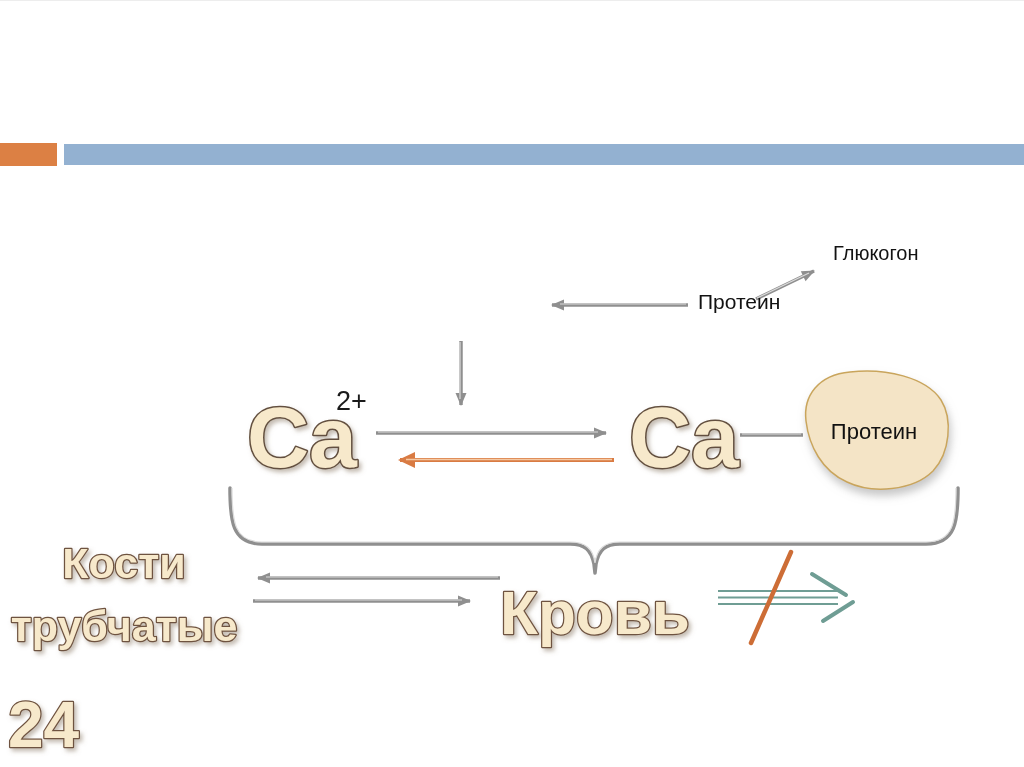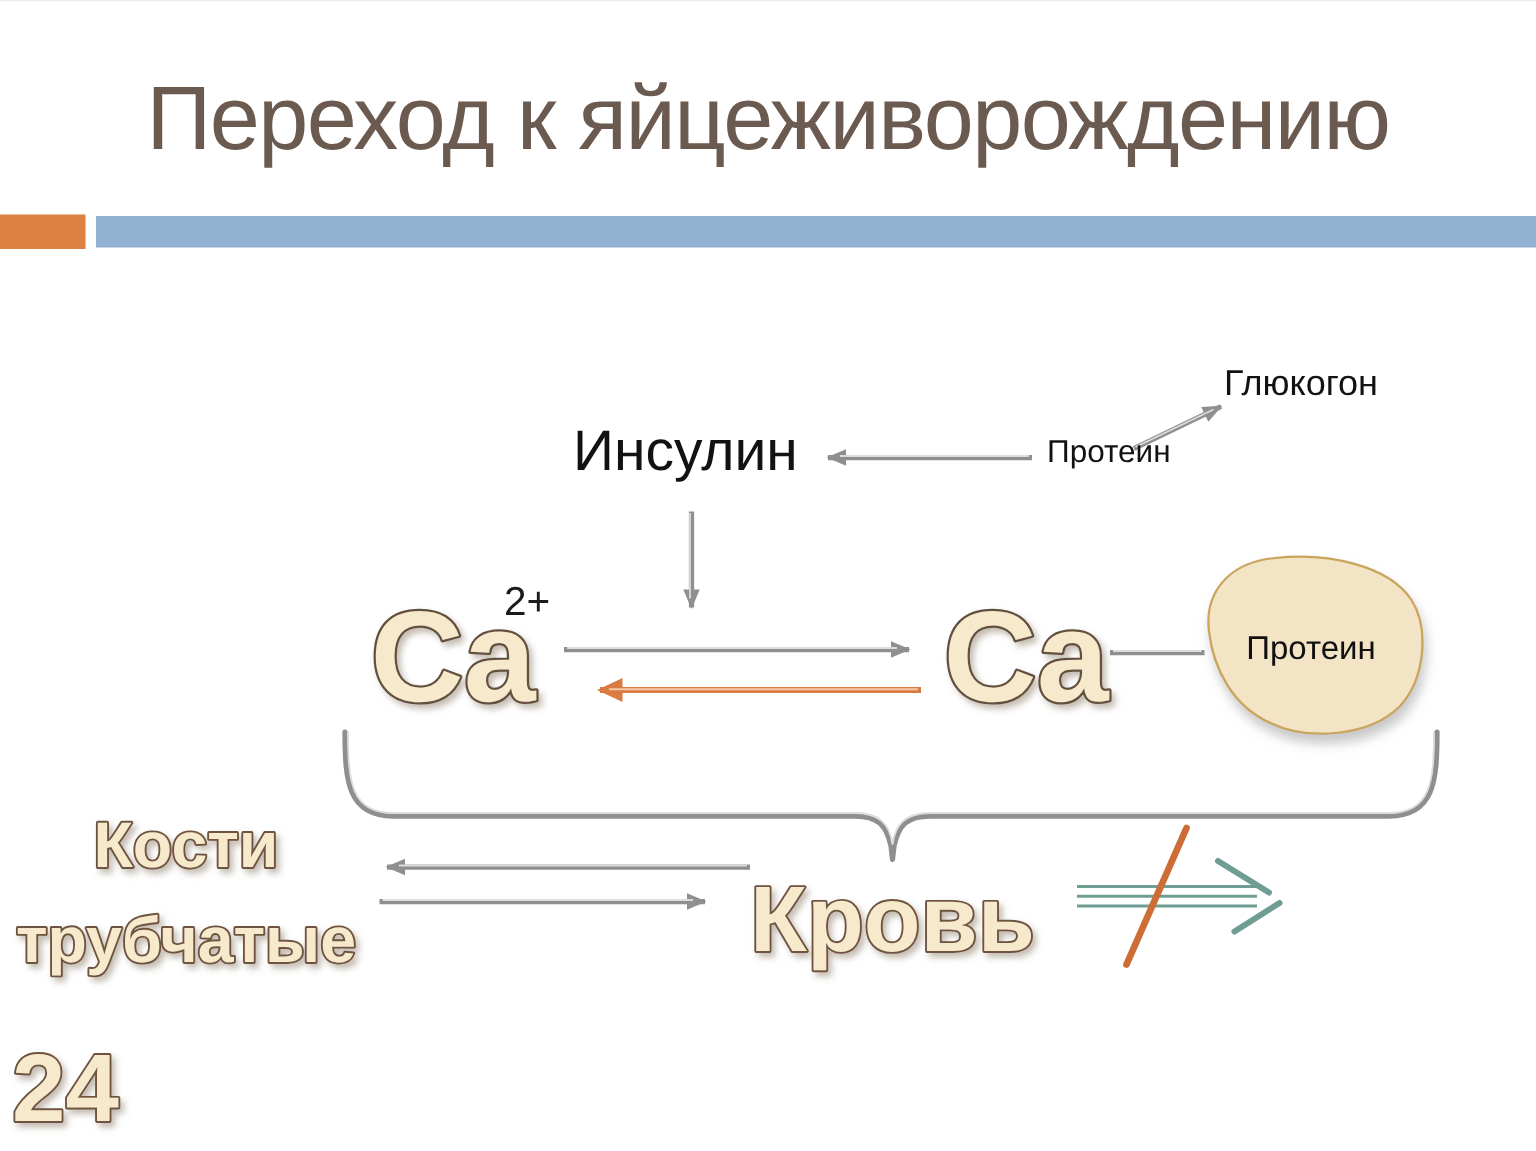--- a/index.html
+++ b/index.html
@@ -30,42 +30,41 @@
     background:#93b1d1;
   }
   .lbl{
     position:absolute;
     color:#121212;
     white-space:nowrap;
     font-family:"Liberation Sans", sans-serif;
   }
   .lbl-insulin{left:382px;top:279px;font-size:38px;}
   .lbl-mutation{left:698px;top:289px;font-size:21px;}
-  .lbl-glucagon{left:816px;top:241px;font-size:24px;}
+  .lbl-glucagon{left:833px;top:241px;font-size:20px;}
   svg{position:absolute;left:0;top:0;}
   .wordart{
     font-family:"Liberation Sans", sans-serif;
     font-weight:bold;
     fill:#f7e9cb;
     stroke:#6e523f;
     stroke-width:2.5px;
     paint-order:stroke;
     stroke-linejoin:round;
   }
   .wordart-big{stroke-width:3px;stroke:#63503f;}
   .pipe{stroke:#8f8f8f;stroke-width:3.5;fill:none;}
   .pipe-inner{stroke:#dcdcdc;stroke-width:1.2;fill:none;}
   .teal{stroke:#6f9d94;fill:none;}
 </style>
 </head>
 <body>
 
 <div class="slide">
 
-  <div class="title">Переход к яйцеживорождению</div>
 
   <div class="bar-orange"></div>
   <div class="bar-blue"></div>
 
   <svg width="1024" height="767" viewBox="0 0 1024 767">
     <defs>
       <marker id="mg" markerWidth="16" markerHeight="14" refX="13" refY="6" orient="auto" markerUnits="userSpaceOnUse">
         <path d="M1,0.5 L14,6 L1,11.5 Z" fill="#8f8f8f"></path>
       </marker>
       <marker id="mo" markerWidth="22" markerHeight="18" refX="16" refY="8" orient="auto" markerUnits="userSpaceOnUse">
@@ -140,17 +139,16 @@
     <text class="wordart wordart-big" x="629" y="466" font-size="86" filter="url(#wordShadow)">Ca</text>
 
     <text class="wordart" x="124" y="577" text-anchor="middle" font-size="43" filter="url(#wordShadow)">Кости</text>
     <text class="wordart" x="124" y="640" text-anchor="middle" font-size="43" filter="url(#wordShadow)">трубчатые</text>
 
     <text class="wordart" x="595" y="633" text-anchor="middle" font-size="62" filter="url(#wordShadow)">Кровь</text>
 
     <text class="wordart" x="8" y="746" font-size="64" filter="url(#wordShadow)">24</text>
   </svg>
 
-  <div class="lbl lbl-insulin">Инсулин</div>
   <div class="lbl lbl-mutation">Протеин</div>
   <div class="lbl lbl-glucagon">Глюкогон</div>
 
 </div>
 
 </body></html>

